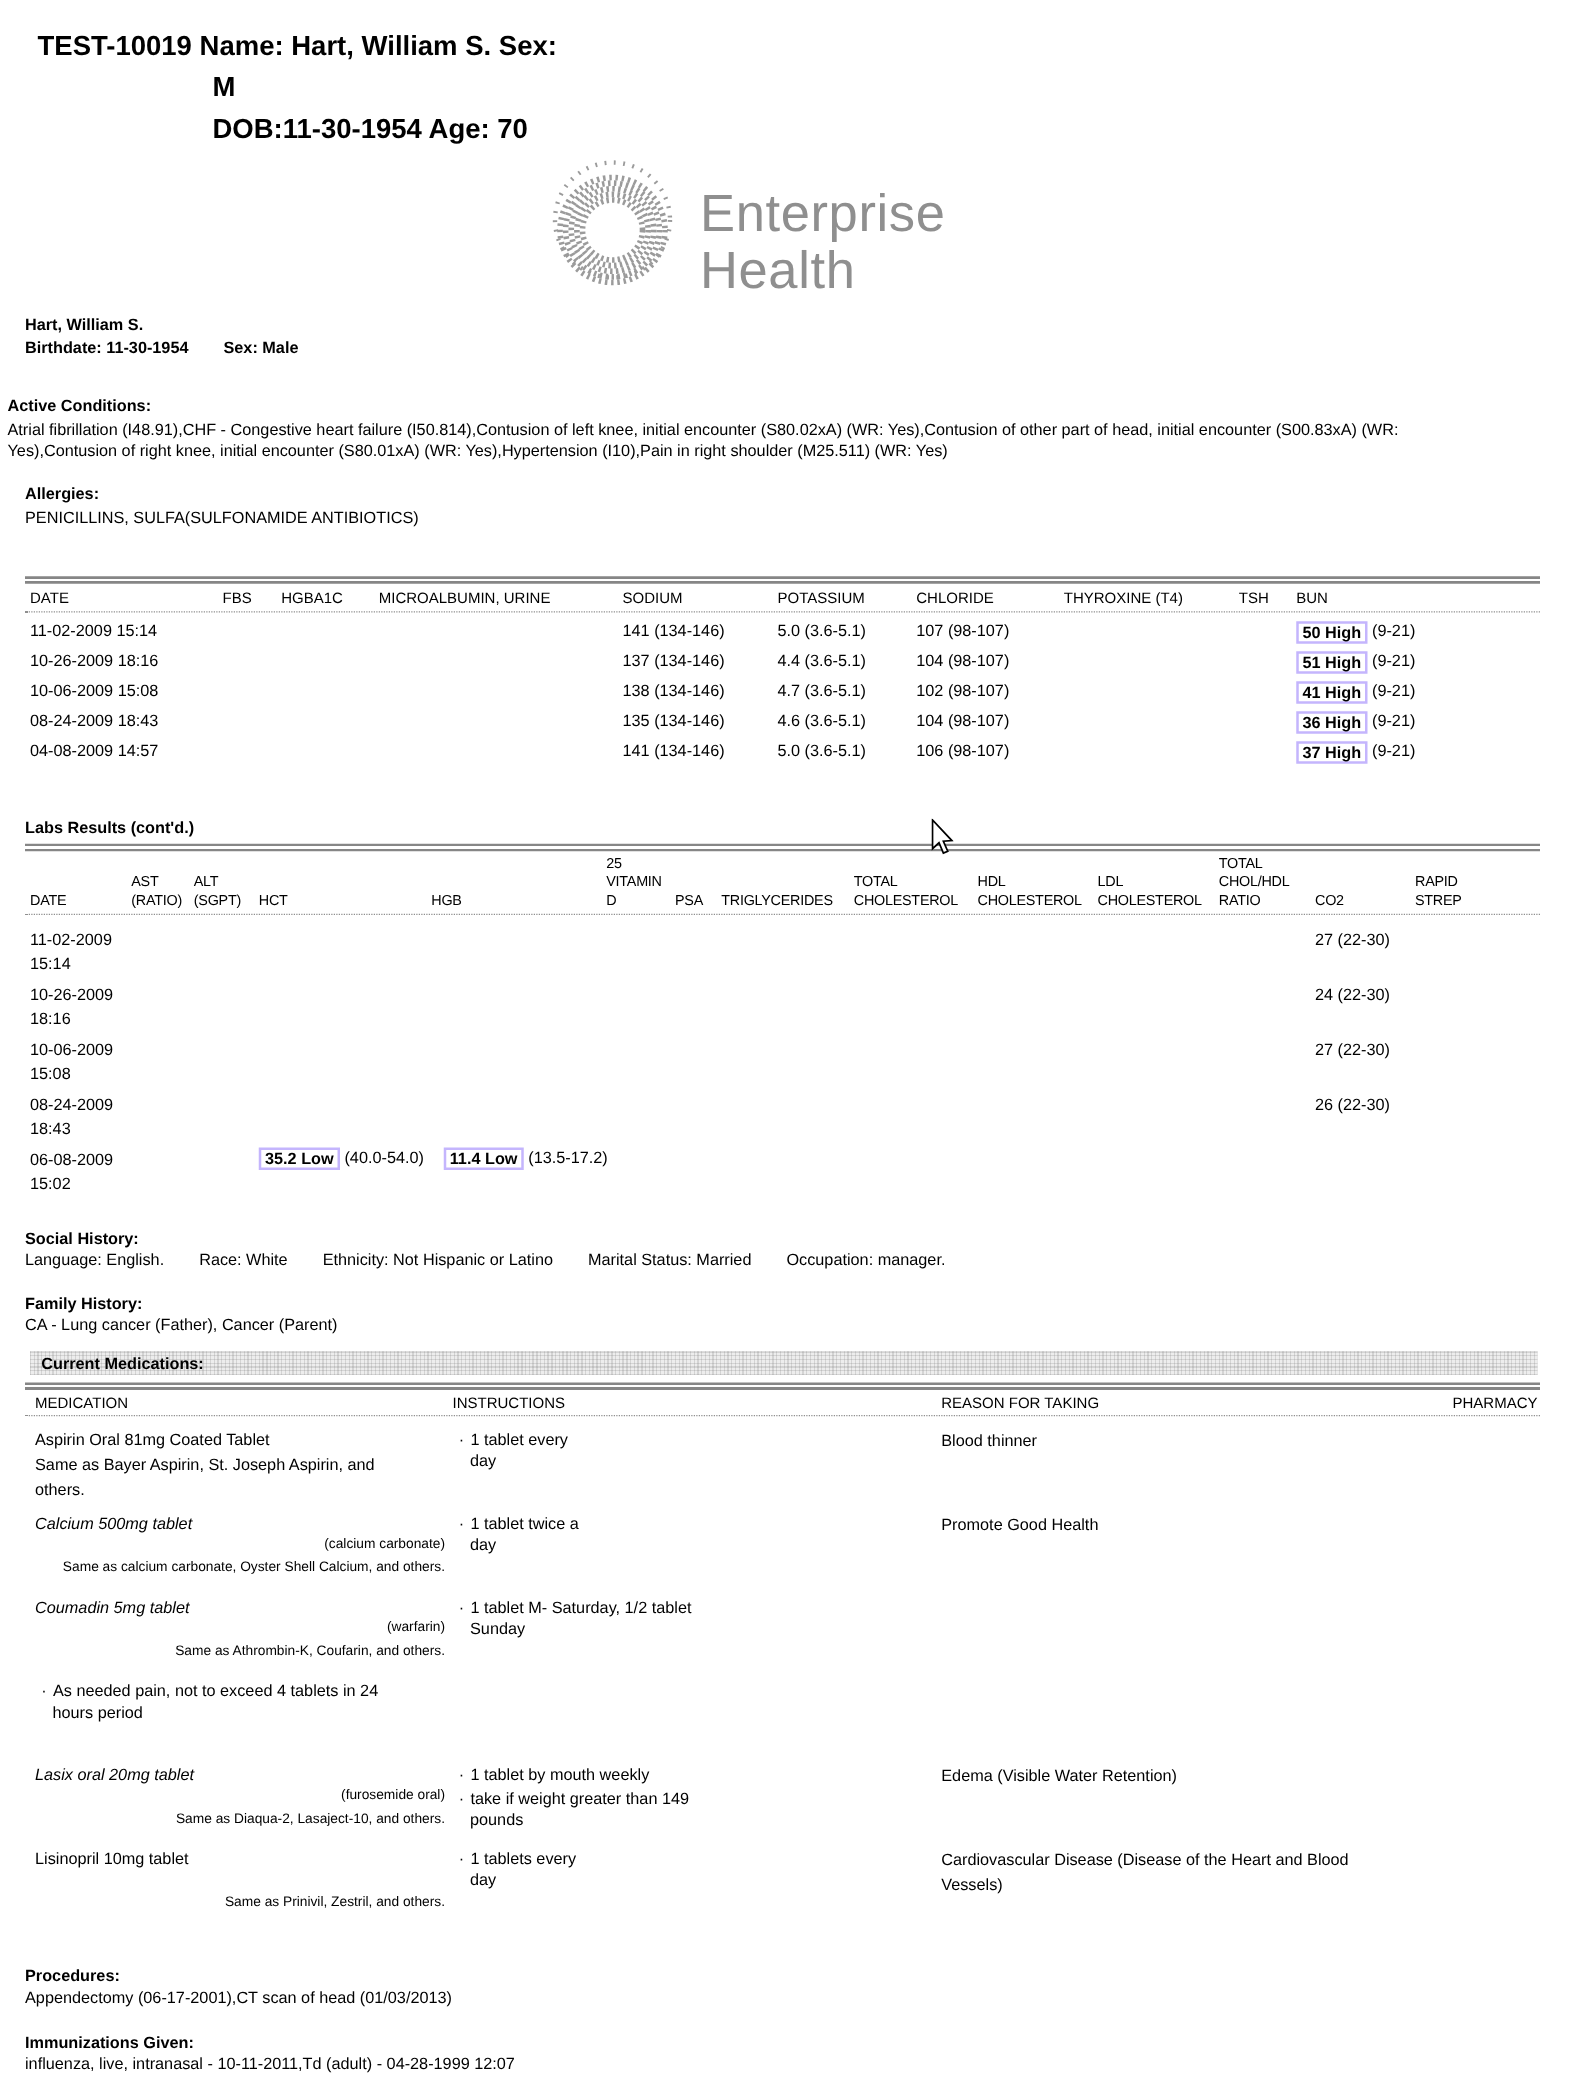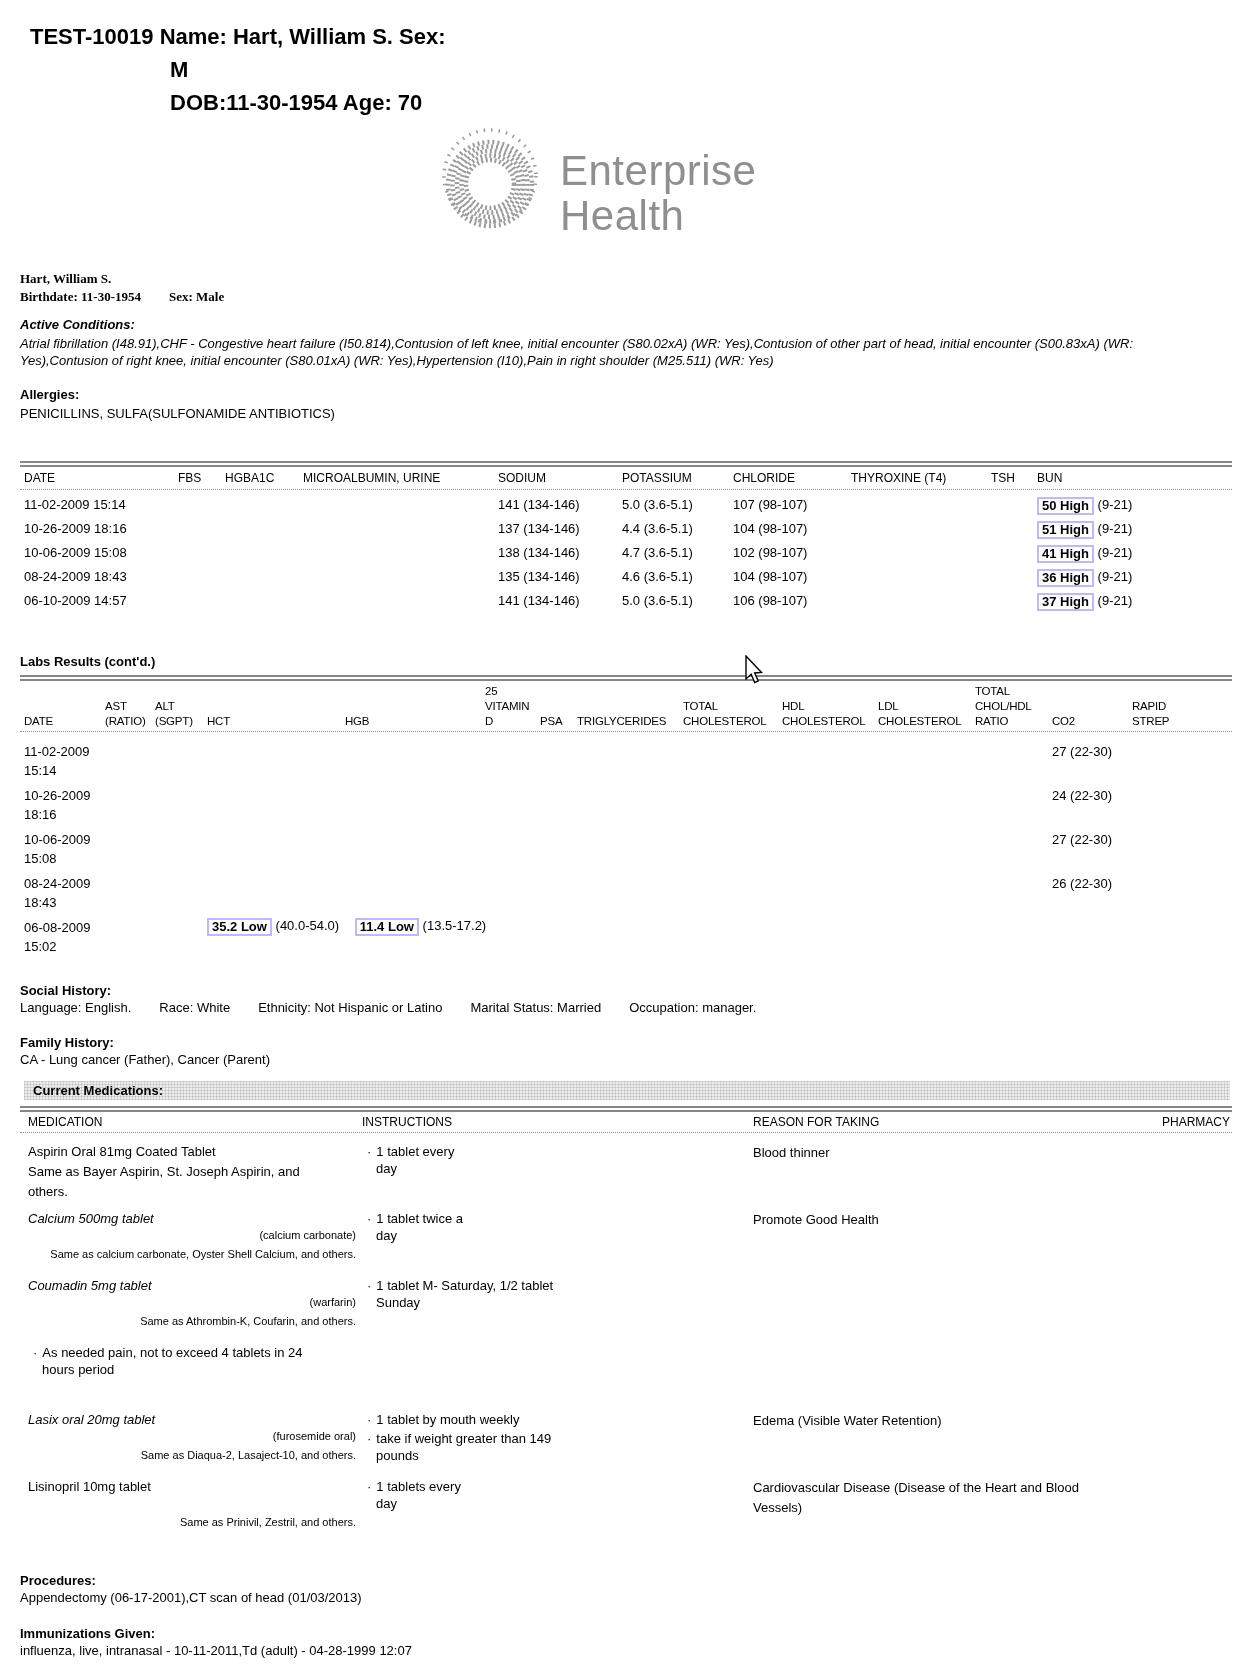--- a/index.html
+++ b/index.html
@@ -9,24 +9,24 @@
   
   #hdr{top:20px;left:30px;font-size:22px;font-weight:bold;line-height:33px;}
   #hdr .ind{margin-left:140px;}
   
   #logo{top:128px;left:440px;display:flex;align-items:flex-end;}
   #logo .mark{width:100px;height:110px;}
   #logo .word{margin-left:20px;font-size:42px;line-height:45px;color:#8f8f8f;letter-spacing:.5px;margin-top:12px;}
   
   .lbl{font-size:13px;font-weight:bold;line-height:17px;}
   .txt{font-size:13px;line-height:17px;}
-  #patient{top:270px;left:20px;font-family:Liberation Serif, serif;}
+  #patient{top:251px;left:20px;}
   #patient div{font-size:13px;font-weight:bold;line-height:18px;}
   #patient .sex{margin-left:28px;}
-  #conditions{top:316px;left:20px;width:1145px;font-style:italic;}
+  #conditions{top:316px;left:6px;width:1145px;}
   #conditions .txt{margin-top:2px;}
   #allergies{top:386px;left:20px;width:1145px;}
   #allergies .txt{margin-top:2px;}
   
   .dblrule{height:6px;width:1212px;
     background-image:linear-gradient(to bottom,#868686 0 2px,#ffffff 2px 4px,#868686 4px 6px);}
   .dotline{width:1212px;border-bottom:1px dotted #8f8f8f;height:1px;}
   
   #labs1{top:452px;left:20px;width:1212px;}
   #labs1 .dblrule{margin-top:9px;}
@@ -191,21 +191,21 @@
           <div></div>
           <div></div>
         <div>135 (134-146)</div>
         <div>4.6 (3.6-5.1)</div>
         <div>104 (98-107)</div>
           <div></div>
           <div></div>
         <div><span class="valbox">36 High</span> <span>(9-21)</span></div>
       </div>
       <div class="l1grid l1row">
-        <div>06-10-2009 14:57</div>
+        <div>04-08-2009 14:57</div>
           <div></div>
           <div></div>
           <div></div>
         <div>141 (134-146)</div>
         <div>5.0 (3.6-5.1)</div>
         <div>106 (98-107)</div>
           <div></div>
           <div></div>
         <div><span class="valbox">37 High</span> <span>(9-21)</span></div>
       </div>

